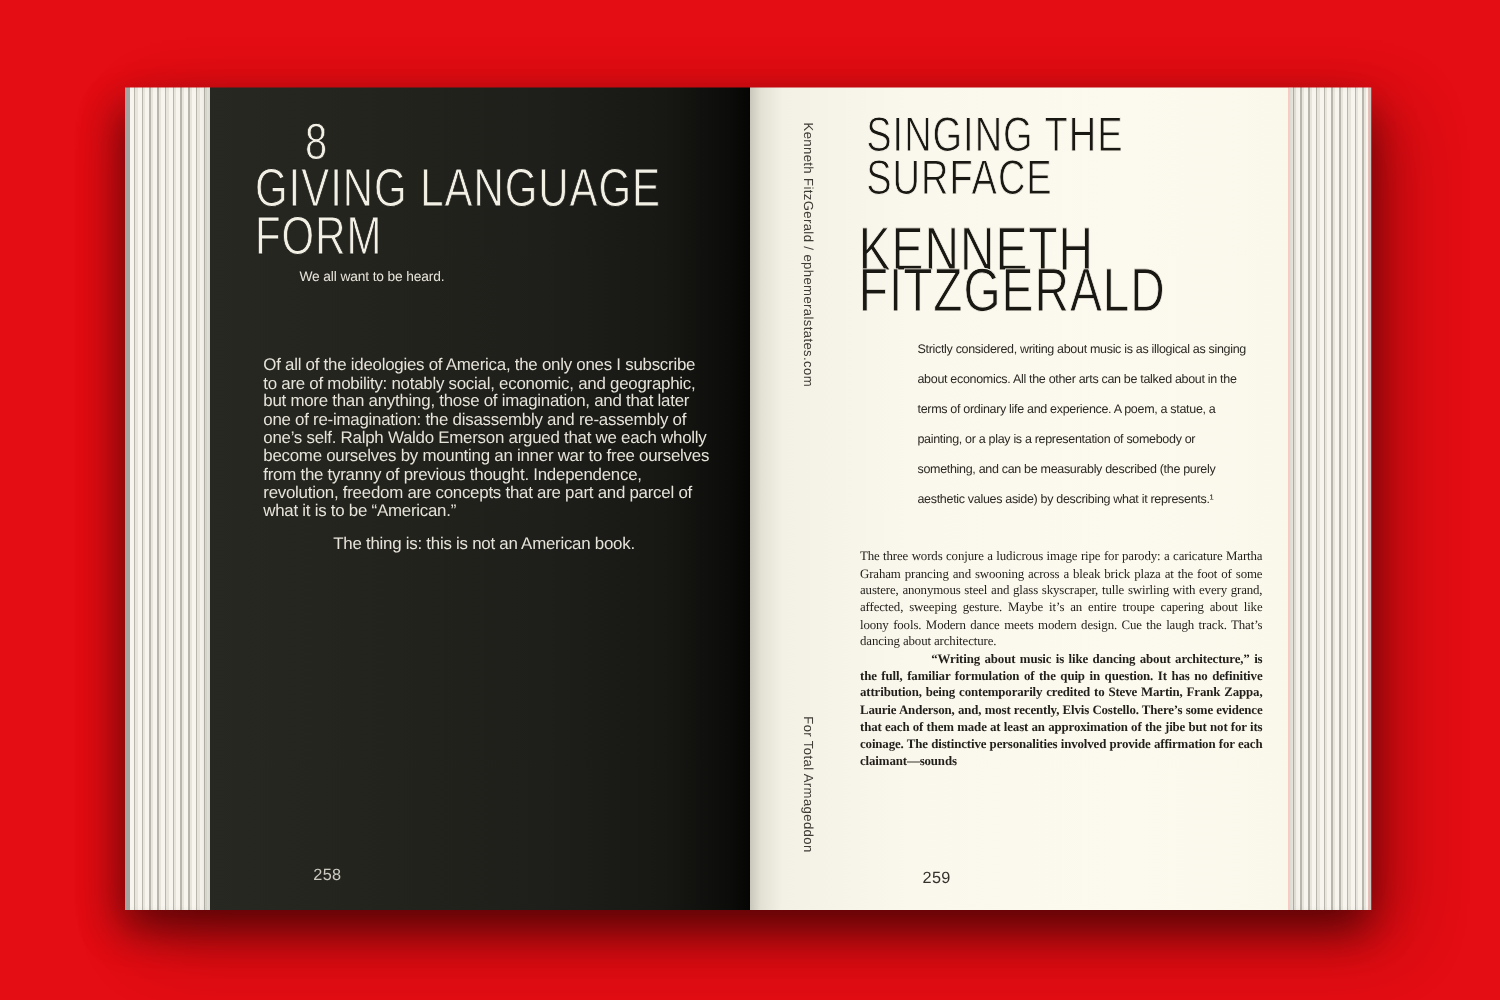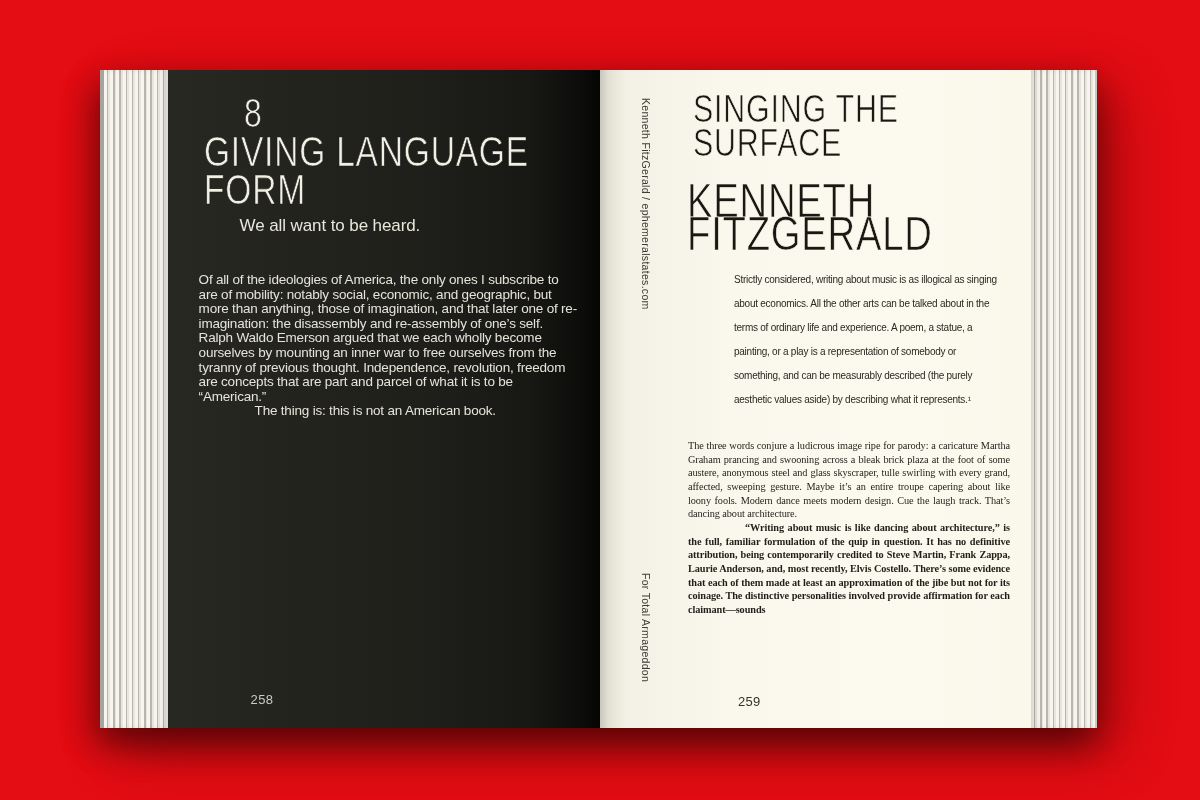--- a/index.html
+++ b/index.html
@@ -72,28 +72,28 @@
     position: absolute;
     color: #191813;
     -webkit-text-stroke: 0.7px #faf7ec;
   }
   .article-title { left: 93px; top: 22px; font-size: 39px; line-height: 34px; }
   .author-name   { left: 87px; top: 114px; font-size: 49px; line-height: 33px; }
 
   
   .tagline {
     position: absolute; left: 72px; top: 146px;
-    font-size: 17px; letter-spacing: -.1px; color: #e8e5db;
+    font-size: 11px; letter-spacing: -.1px; color: #e8e5db;
   }
   .left-body {
     position: absolute; left: 31px; top: 203px; width: 382px;
     font-size: 13.5px; line-height: 14.6px; letter-spacing: -.2px;
     color: #e6e3d9;
   }
-  .left-body p { margin: 0; }
+  .left-body p { margin: 12px; }
   .left-body p:not(:first-child) { text-indent: 56px; }
 
   .folio { position: absolute; font-size: 13px; letter-spacing: .3px; margin-left: 7px; }
   .folio-left  { left: 76px; top: 622px; color: #ccc9bf; }
   .folio-right { left: 131px; top: 624px; color: #33322d; }
 
   
   .margin-caption {
     position: absolute;
     writing-mode: vertical-rl;

